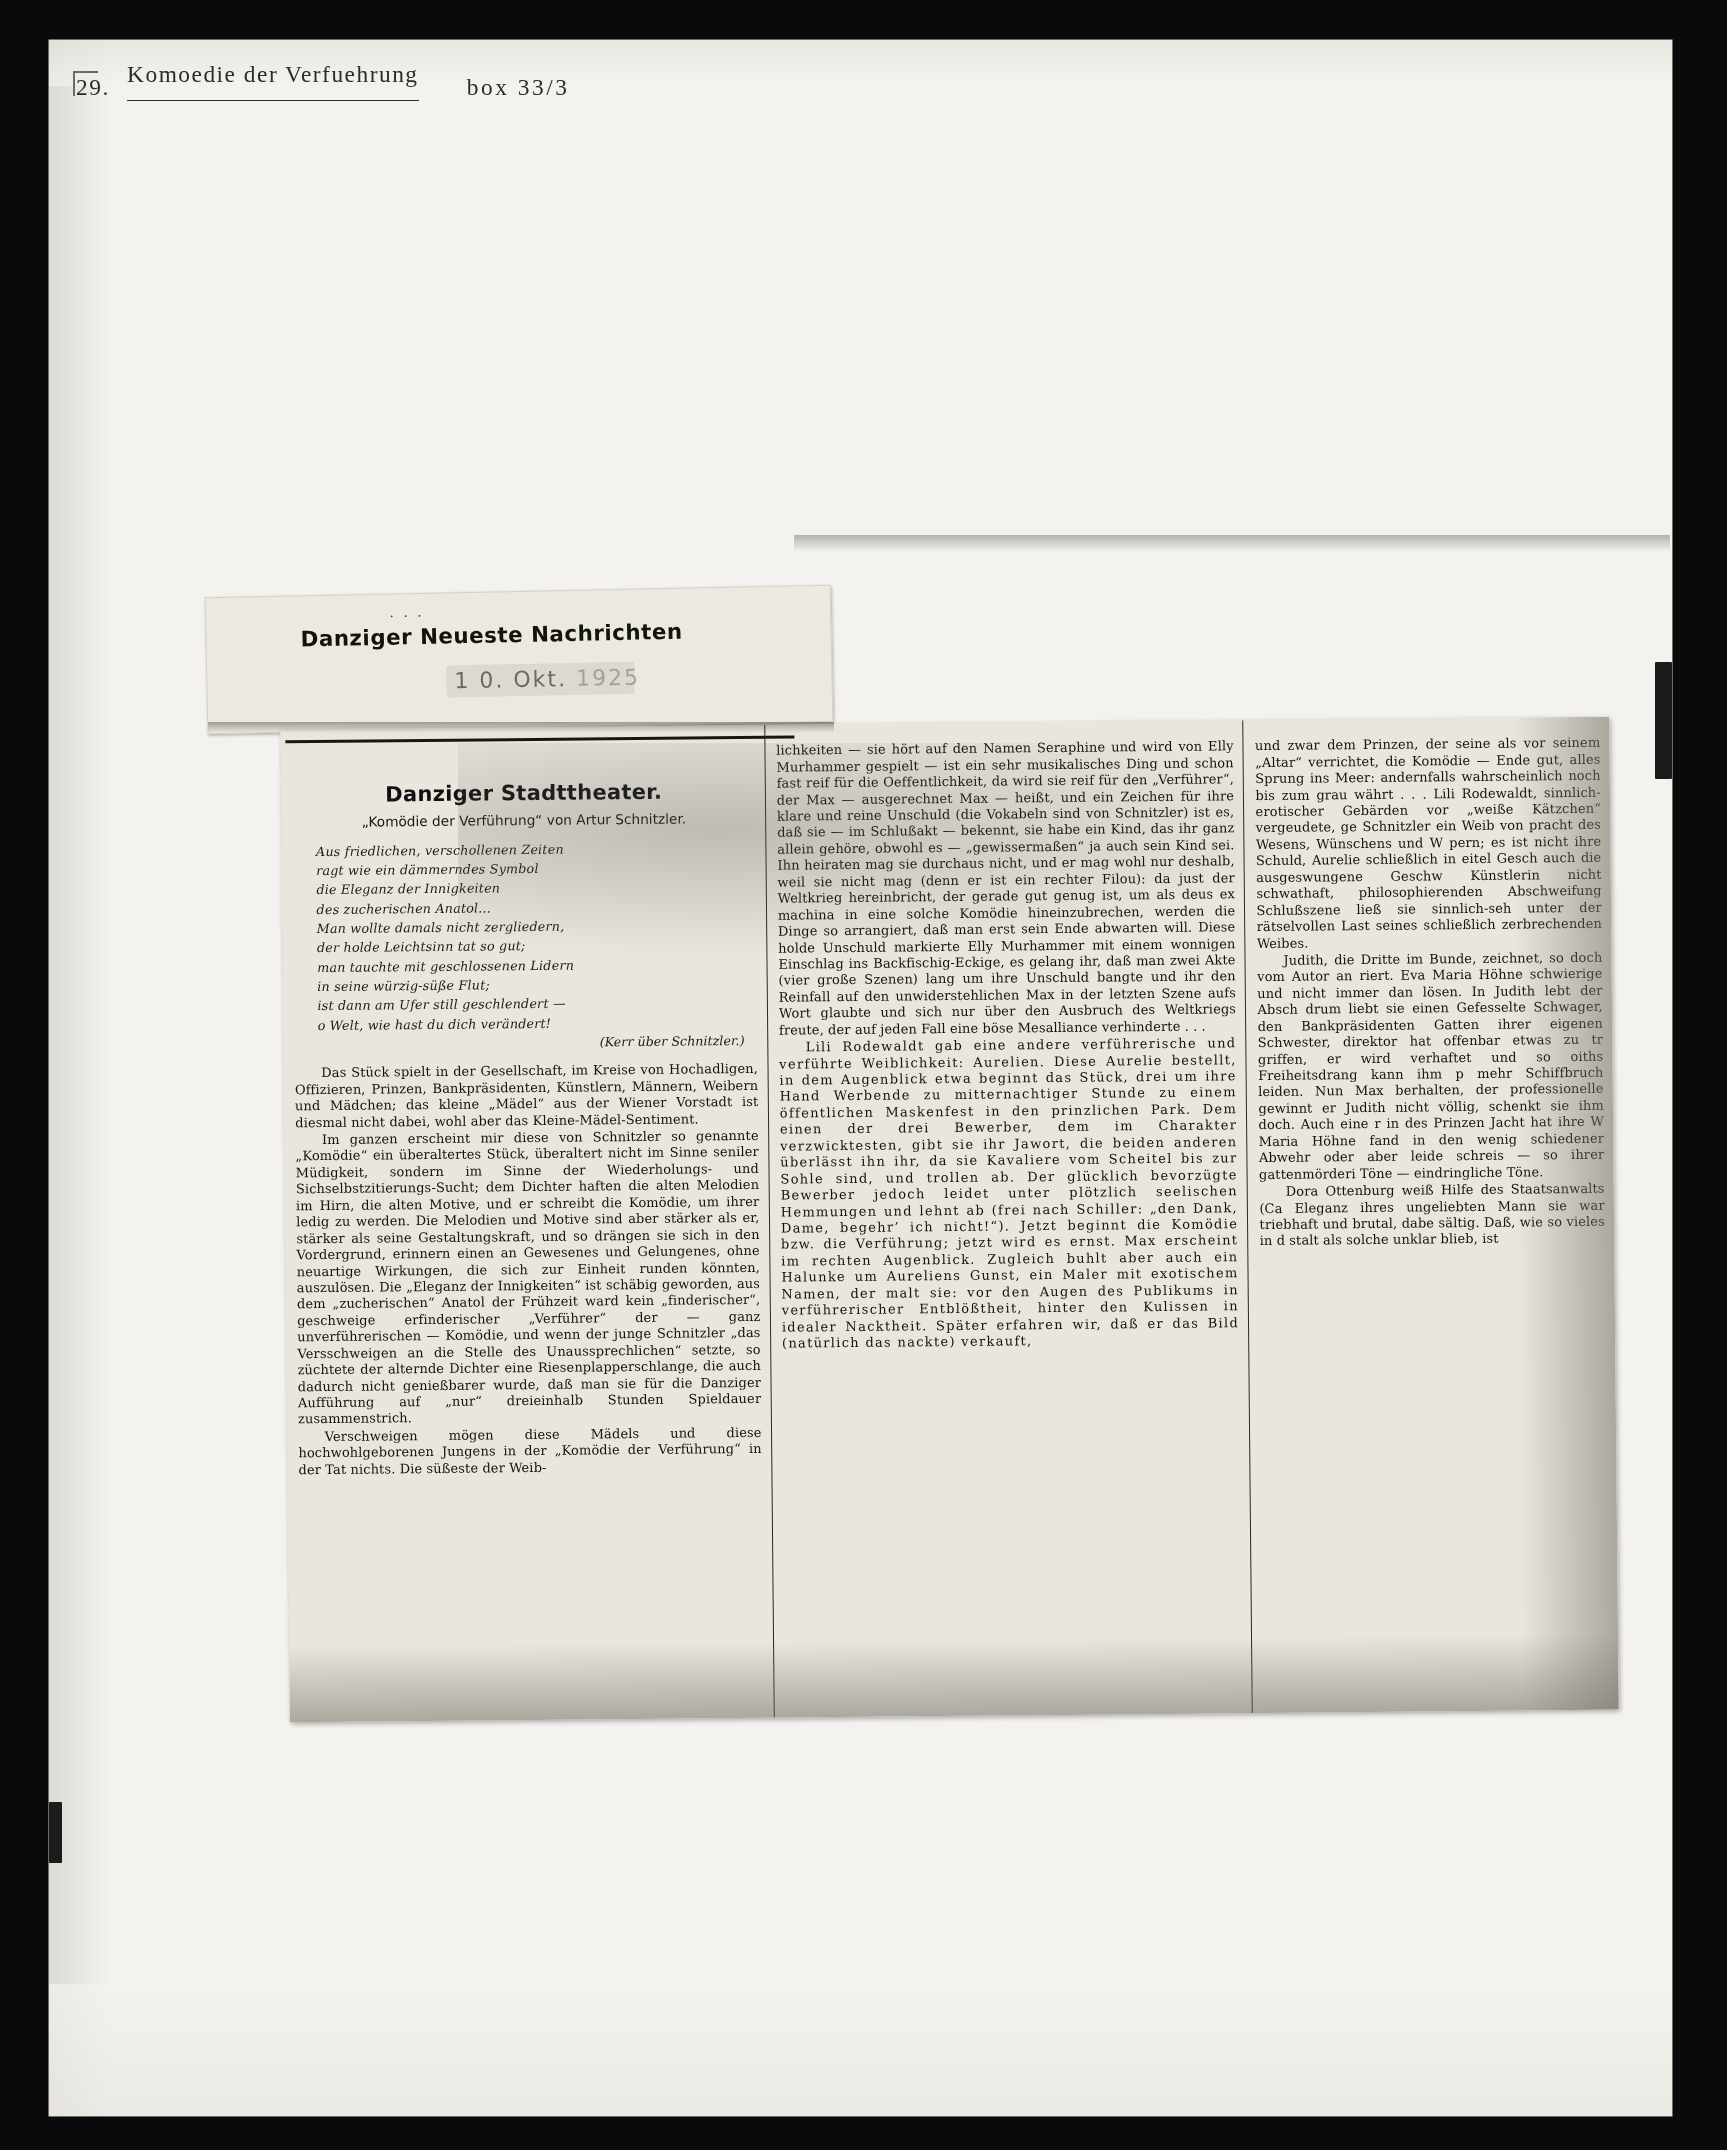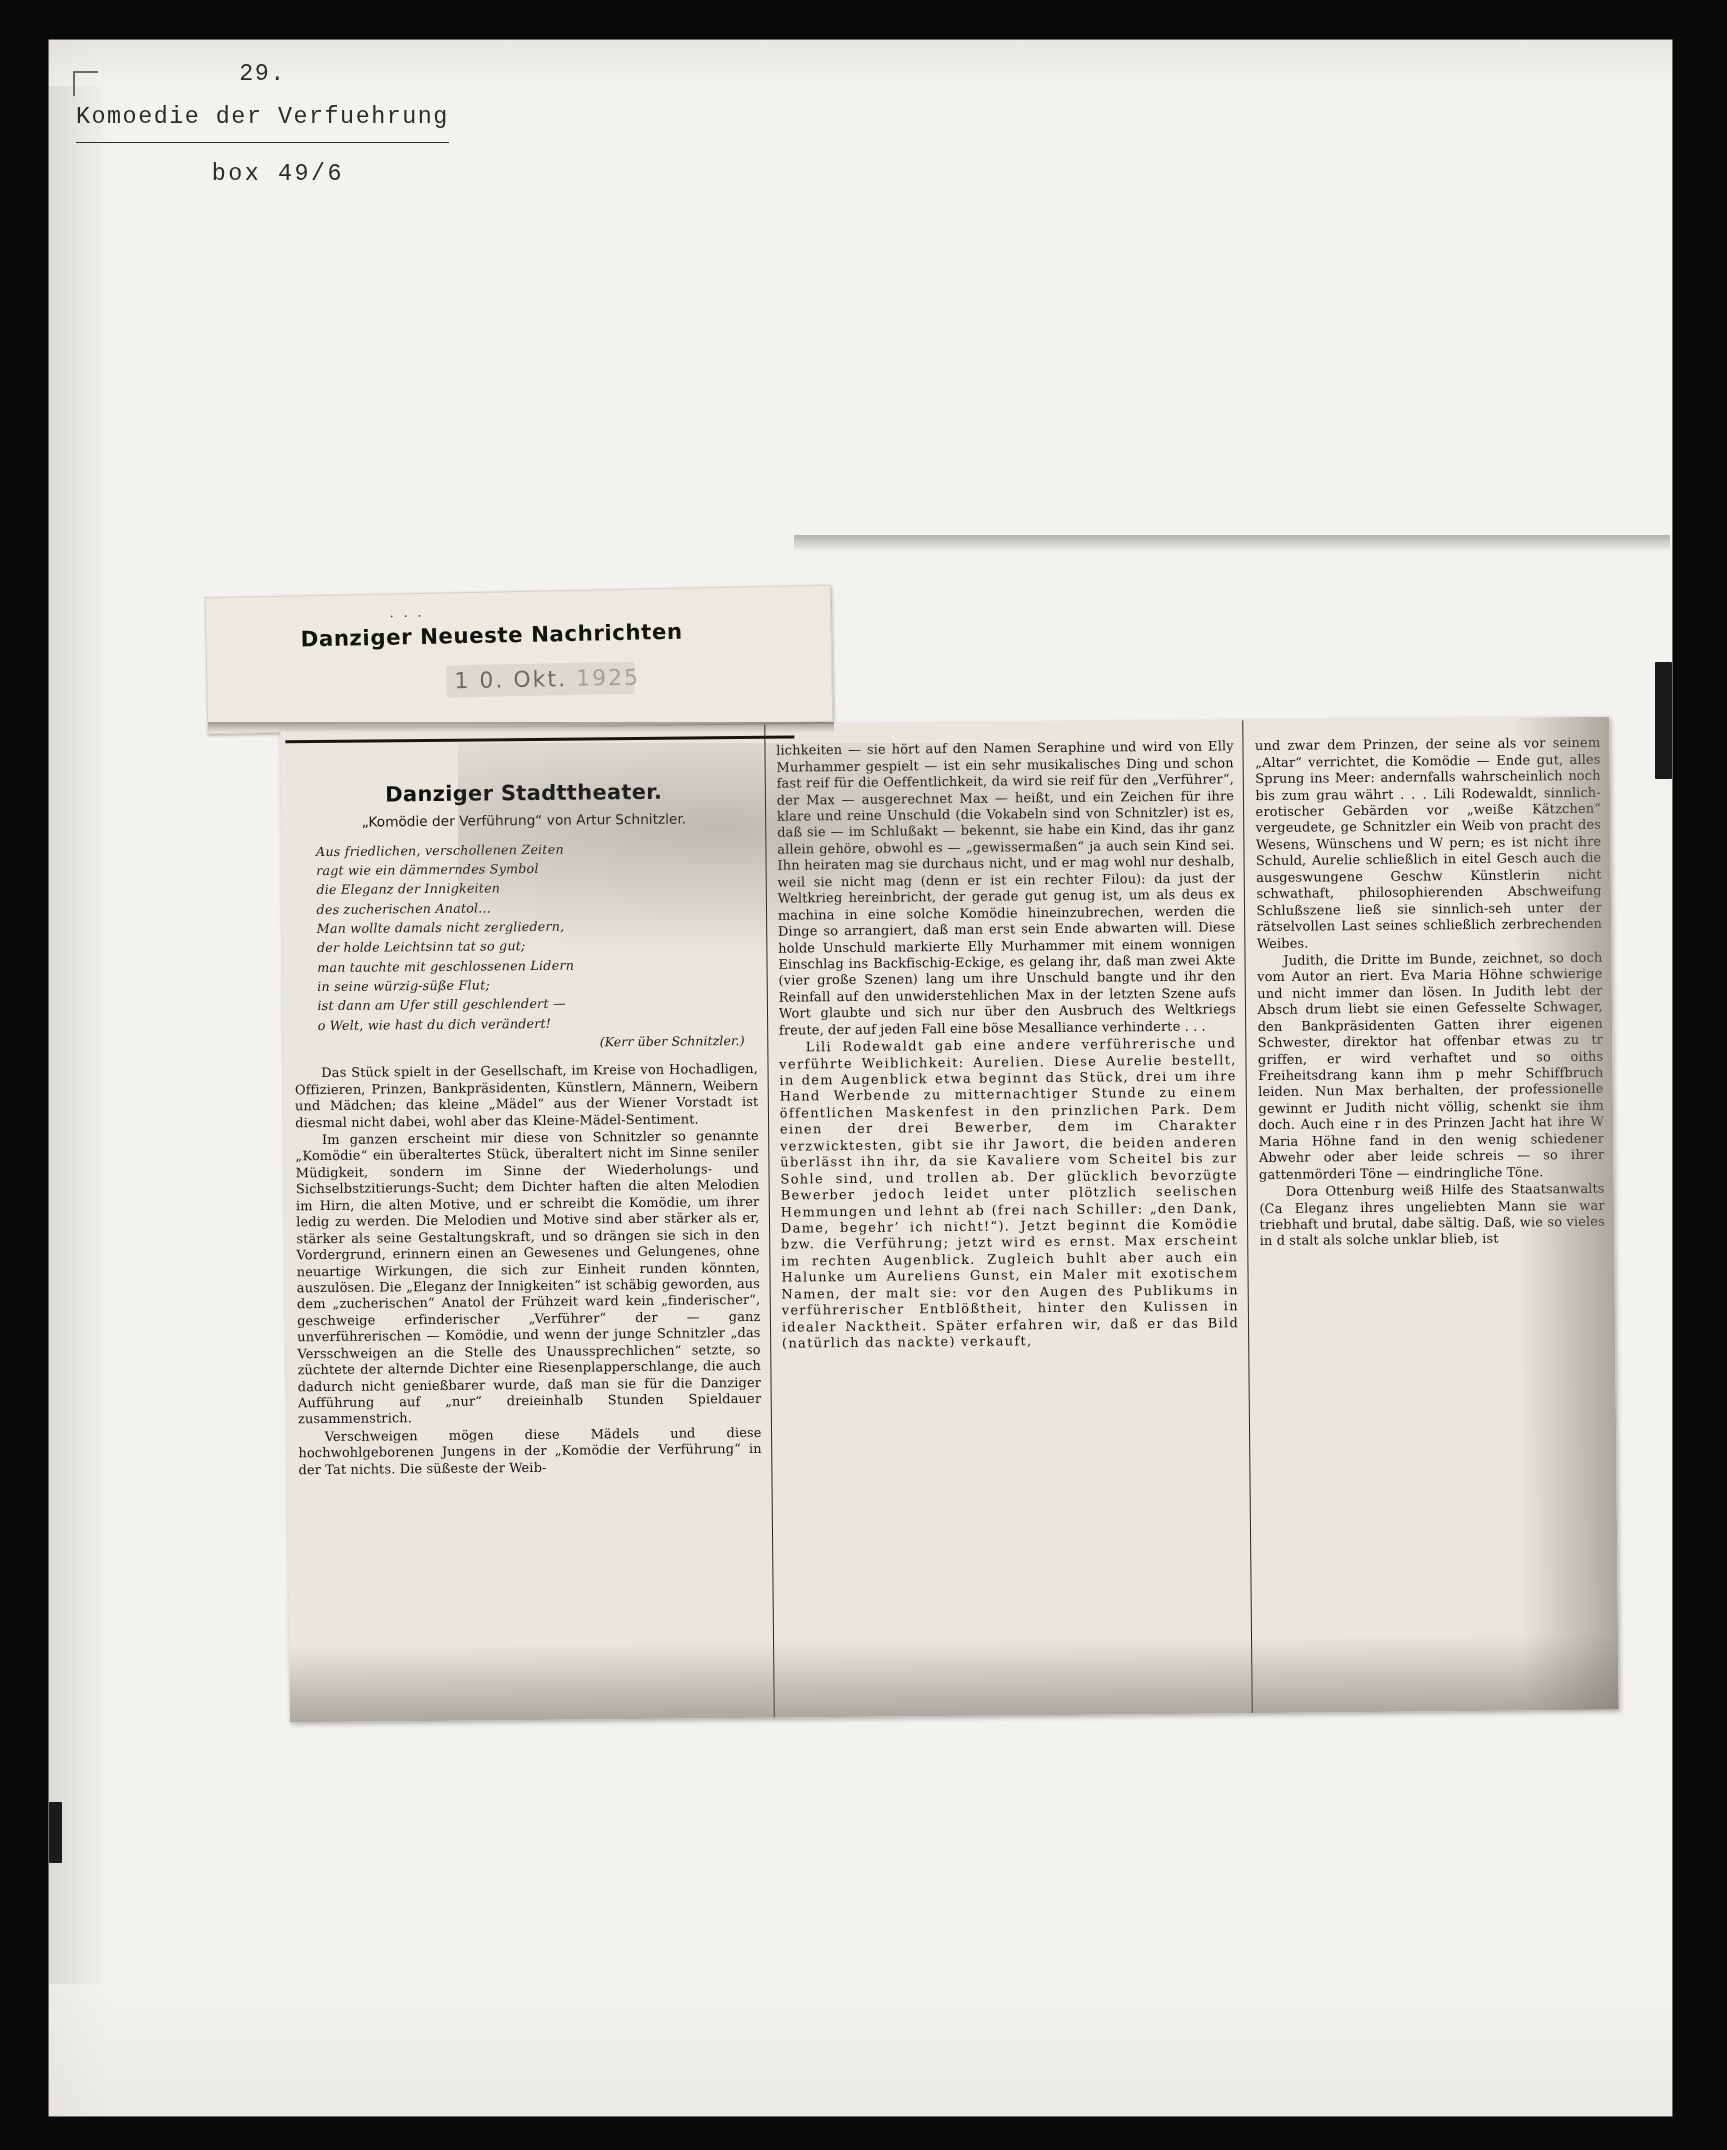--- a/index.html
+++ b/index.html
@@ -57,27 +57,26 @@
     background: #1b1b1b;
     border-radius: 1px;
   }
 
   
   .archive-header {
     position: absolute;
     left: 76px;
     top: 61px;
     display: flex;
-    align-items: center;
+    align-items: flex-end;
     gap: 17.3px;
-    font-family: Liberation Mono, monospace;
+    font-family: Liberation Serif, serif;
     font-size: 23.4px;
     letter-spacing: 1.5px;
     color: #2b2b28;
-    flex-direction: column;
   }
   .archive-header .num { }
   .archive-header .title {
     border-bottom: 1.5px solid #2b2b28;
     padding-bottom: 12px;
   }
   .archive-header .boxref {
     margin-left: 31px;
     letter-spacing: 2.5px;
   }
@@ -259,21 +258,21 @@
   <div class="sheet-shade-bottom"></div>
 </div>
 
 <div class="corner-mark" style="left:73px; top:71px;"></div>
 <div class="edge-nick" style="left:49px; top:1802px; width:13.2px; height:61px;"></div>
 <div class="edge-nick" style="left:1655px; top:662px; width:17.3px; height:117px;"></div>
 
 <div class="archive-header">
   <span class="num">29.</span>
   <span class="title">Komoedie der Verfuehrung</span>
-  <span class="boxref">box 49/6</span>
+  <span class="boxref">box 33/3</span>
 </div>
 
 <div class="masthead-slip">
   <div class="masthead-dots">· · ·</div>
   <div class="masthead-name">Danziger Neueste Nachrichten</div>
   <div class="stamp-smudge"></div>
   <div class="date-stamp">
     <span>1 0. Okt.</span>
     <span class="yr">1925</span>
   </div>

